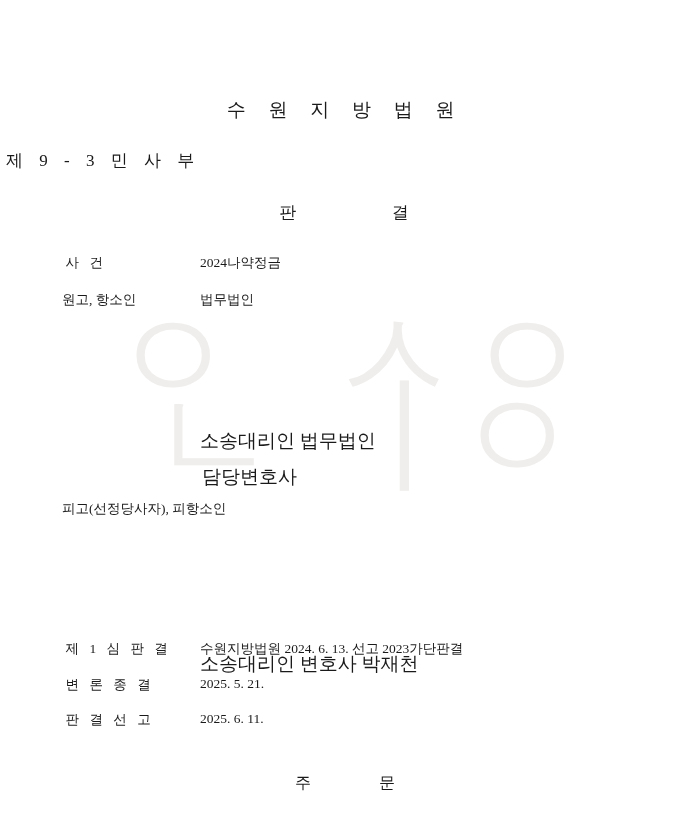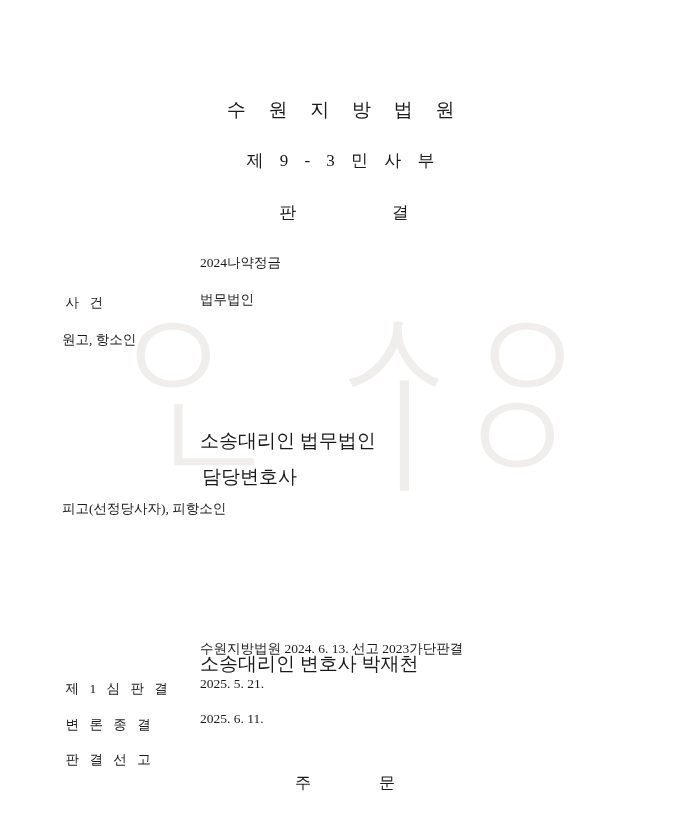--- a/index.html
+++ b/index.html
@@ -48,21 +48,20 @@
     text-align: center;
     font-size: 19px;
     letter-spacing: 9px;
     text-indent: 9px;
   }
   .division-title {
     position: absolute;
     left: 0;
     right: 0;
     top: 149px;
-    text-align: center;
     font-size: 17px;
     letter-spacing: 6px;
     text-indent: 6px;
   }
   .doc-type {
     position: absolute;
     left: 0;
     right: 0;
     top: 201px;
     text-align: center;
@@ -78,21 +77,20 @@
   .field-row {
     position: absolute;
     left: 62px;
     font-size: 13.5px;
     white-space: nowrap;
   }
   .field-label {
     display: inline-block;
     width: 138px;
     vertical-align: top;
-    margin-top: 40px;
   }
   .field-value {
     display: inline-block;
     vertical-align: top;
   }
 
   .indent-row {
     position: absolute;
     left: 200px;
     font-size: 19px;

